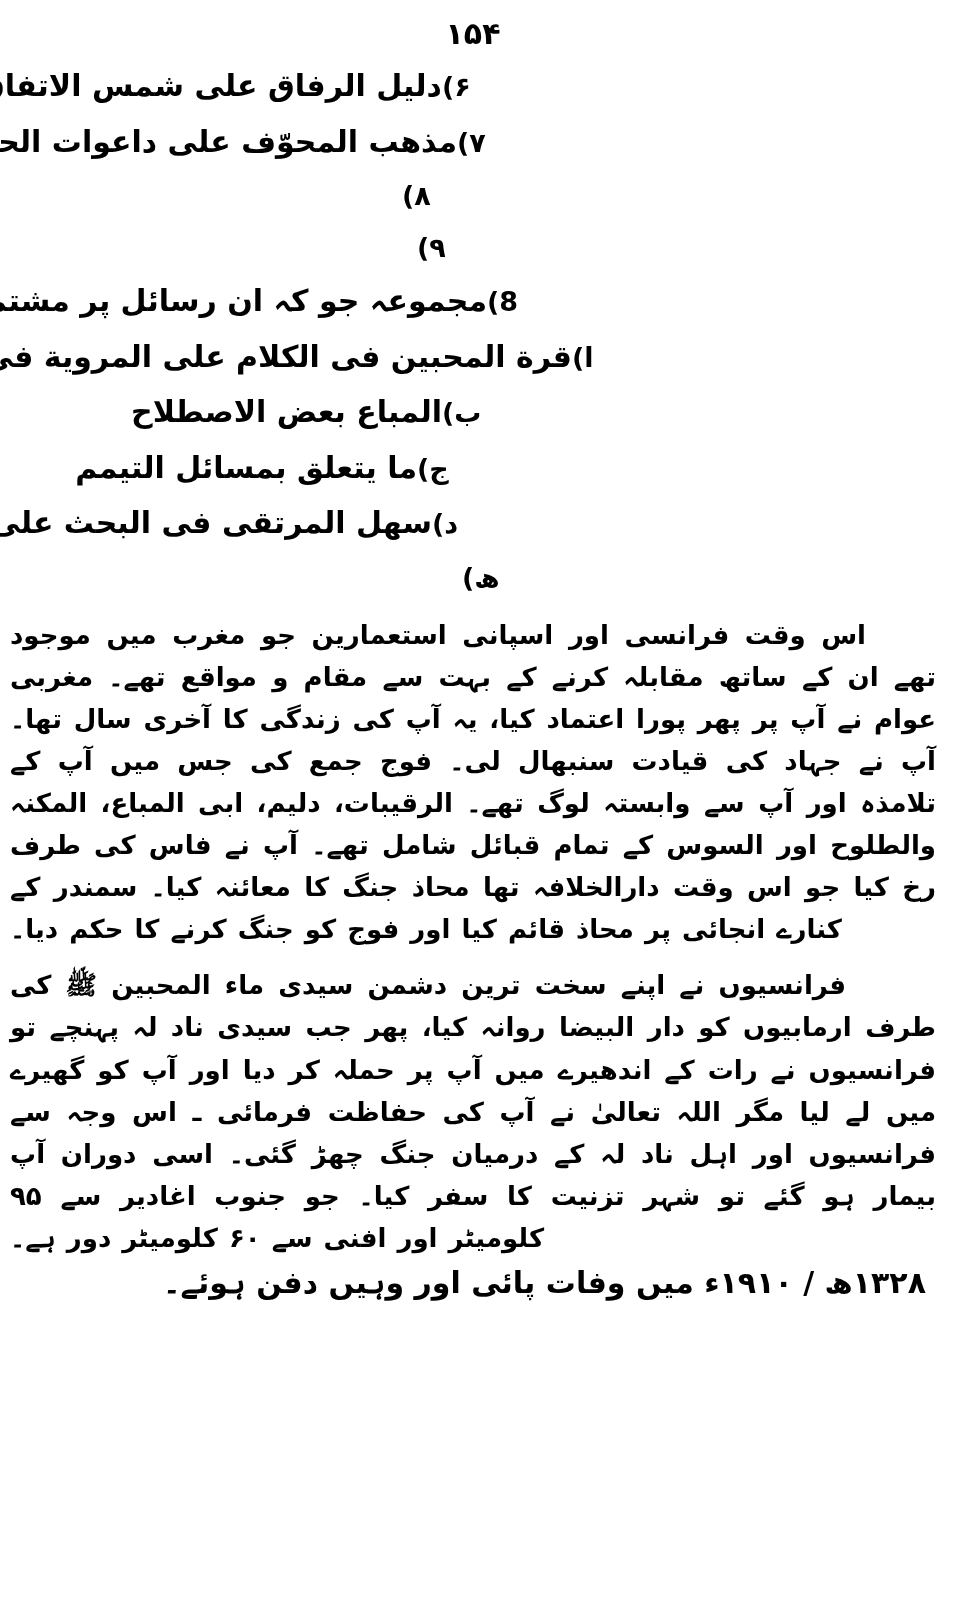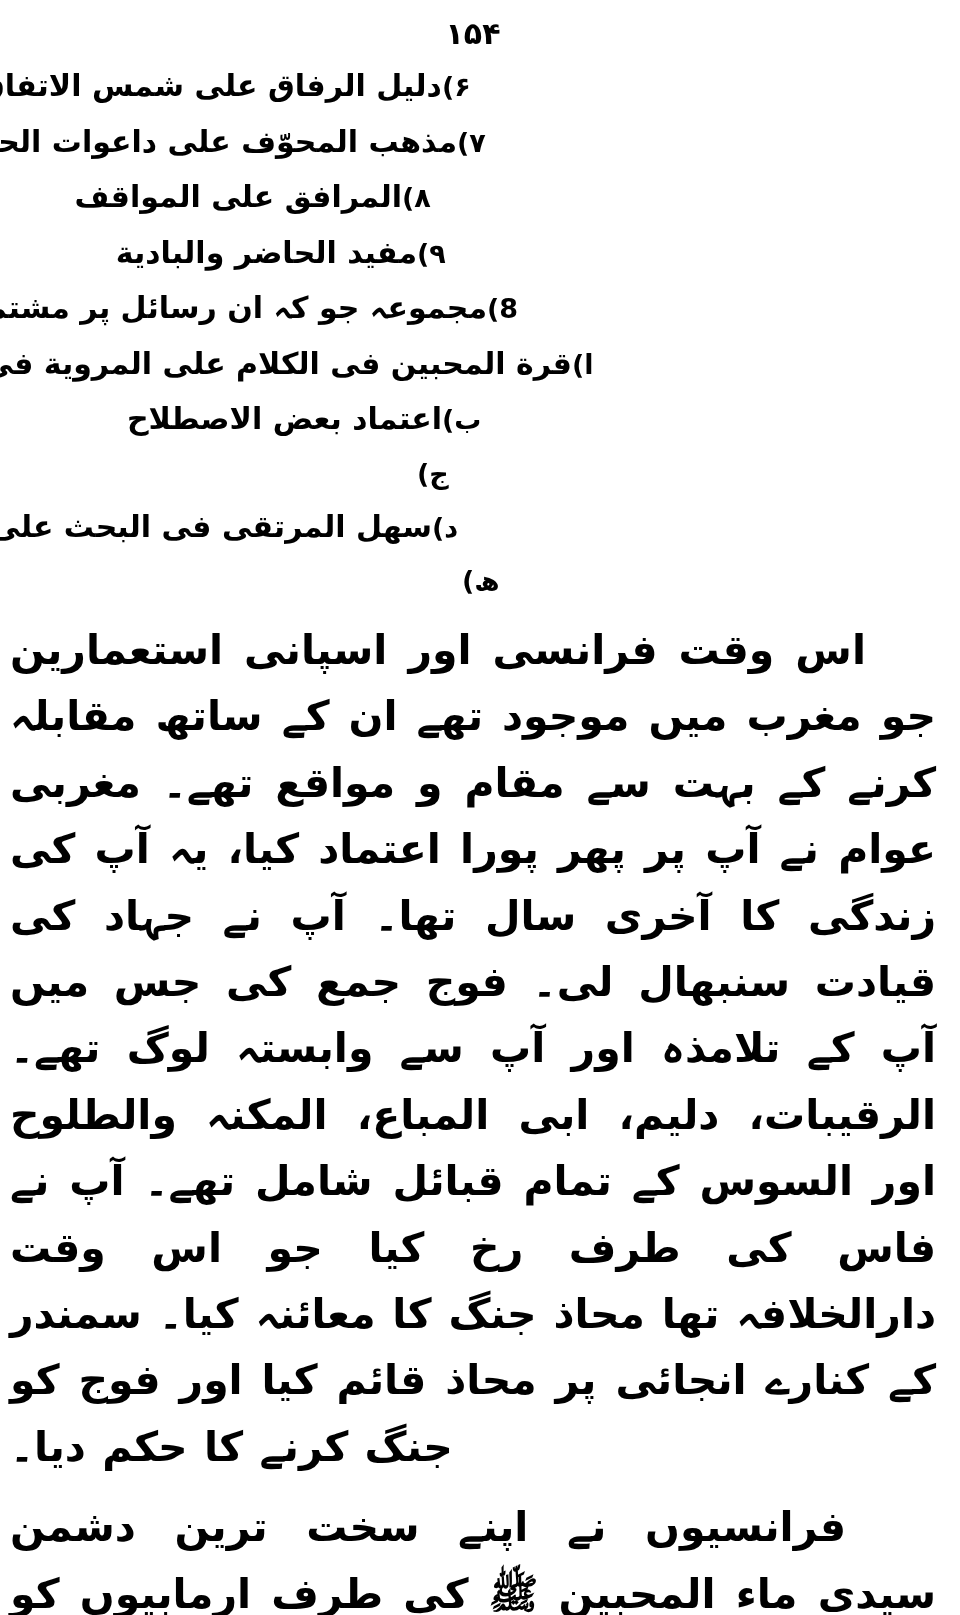--- a/index.html
+++ b/index.html
@@ -67,21 +67,21 @@
   .s1 { margin-right: 300px; }
   .s2 { margin-right: 430px; }
   .s3 { margin-right: 455px; }
   .s4 { margin-right: 440px; }
   .s5 { margin-right: 410px; }
 
   .body-block {
     direction: rtl;
     text-align: justify;
     text-align-last: left;
-    font-size: 41px;
+    font-size: 26px;
     font-weight: bold;
     line-height: 1.62;
     margin: 16px 0 0 0;
     word-spacing: 2px;
   }
   .body-block.second {
     margin-top: 14px;
     text-indent: 90px;
   }
   .body-block.first {
@@ -114,49 +114,48 @@
       <span class="ttl">دليل الرفاق على شمس الاتفاق ـ ۱۳ اجزاء</span>
     </div>
 
     <div class="title-row r2">
       <span class="marker">۷)</span>
       <span class="ttl">مذهب المحوّف على داعوات الحروف</span>
     </div>
 
     <div class="title-row r3">
       <span class="marker">۸)</span>
-      <span class="ttl">المرافق على المواقف</span>
     </div>
 
     <div class="title-row r4">
       <span class="marker">۹)</span>
-      <span class="ttl">مفيد الحاضر والبادية</span>
     </div>
 
     <div class="title-row r5">
       <span class="marker">8)</span>
       <span class="ttl">مجموعہ جو کہ ان رسائل پر مشتمل ہے۔</span>
     </div>
 
   </div>
 
   <div class="title-list">
 
     <div class="title-row s1">
       <span class="marker">ا)</span>
       <span class="ttl">قرة المحبين فى الكلام على المروية فى الدارين</span>
     </div>
 
     <div class="title-row s2">
       <span class="marker">ب)</span>
-      <span class="ttl">اعتماد بعض الاصطلاح</span>
+      <span class="ttl">المباع بعض الاصطلاح</span>
     </div>
 
     <div class="title-row s3">
       <span class="marker">ج)</span>
+      <span class="ttl">ما يتعلق بمسائل التيمم</span>
     </div>
 
     <div class="title-row s4">
       <span class="marker">د)</span>
       <span class="ttl">سهل المرتقى فى البحث على التقى</span>
     </div>
 
     <div class="title-row s5">
       <span class="marker">ھ)</span>
     </div>

